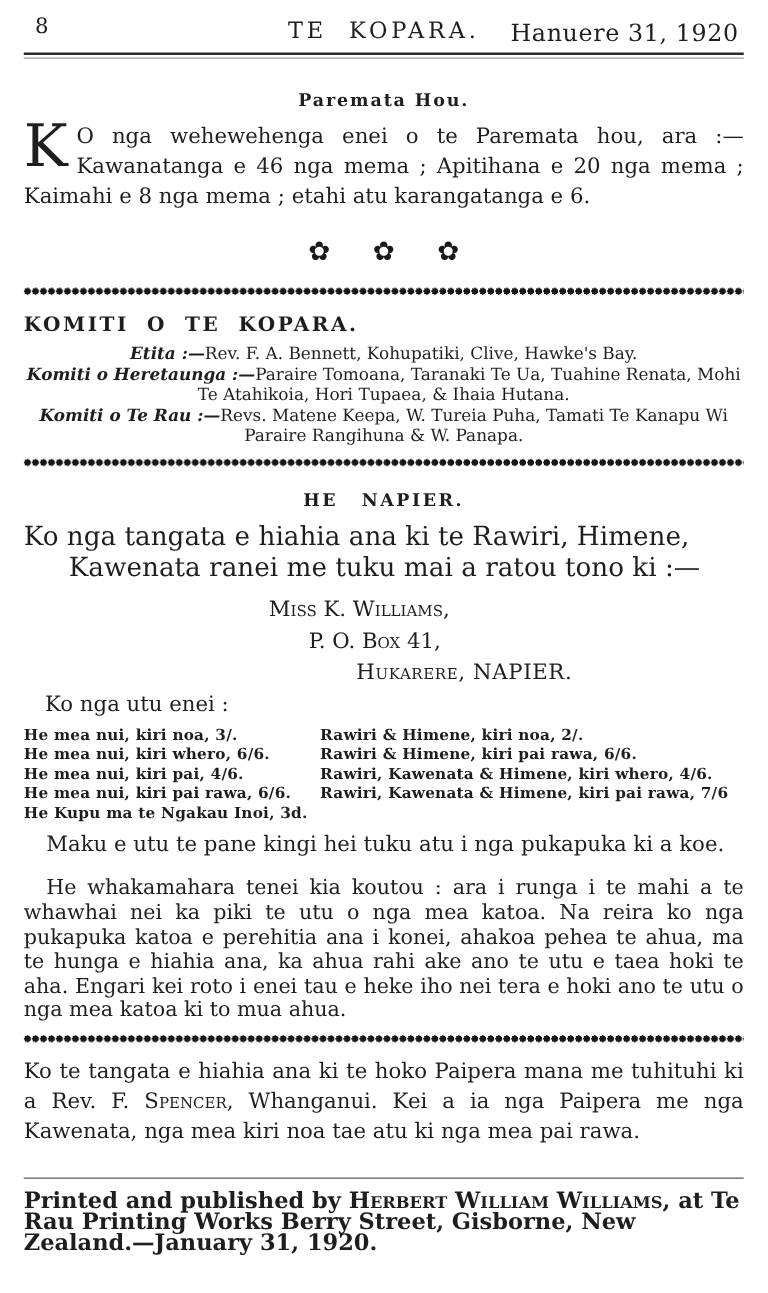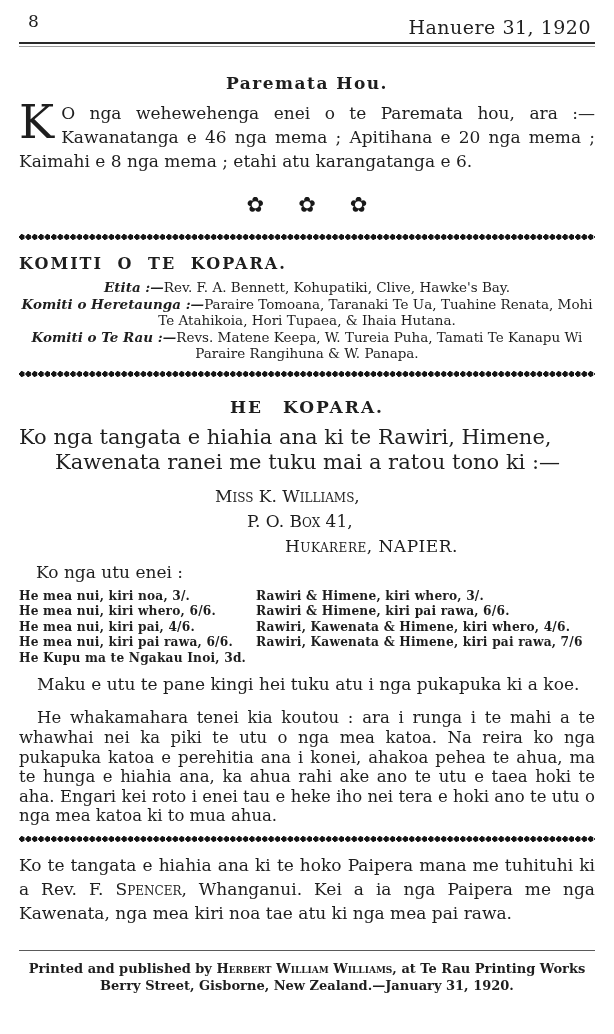--- a/index.html
+++ b/index.html
@@ -29,21 +29,21 @@
     margin-top:3px;
     height:2px;
     border-top:2px solid #2a2a2a;
     border-bottom:1px solid #9c9c9c;
   }
 
   
   h2.article-heading {
     margin:26px 0 8px 0;
     text-align:center;
-    font-size:17px; font-weight:bold;
+    font-size:14px; font-weight:bold;
     letter-spacing:1.5px;
   }
   h2.panui-heading { margin:20px 0 8px 0; word-spacing:12px; letter-spacing:2px; }
   h3.komiti-heading {
     margin:14px 0 6px 0;
     text-align:left;
     font-size:16px; font-weight:bold;
     letter-spacing:2px; word-spacing:7px;
   }
 
@@ -126,71 +126,72 @@
   p.paipera {
     margin:11px 0 0 0;
     font-size:17px; line-height:24px;
     text-align:justify;
   }
   .sc { font-variant:small-caps; }
 
   .footer-rule { margin-top:25px; border-top:1.5px solid #5a5a5a; }
   p.imprint {
     margin:9px 0 0 0;
-    text-align:center;
-    font-size:13px; line-height:17px;
+    text-align:left;
+    font-size:18px; line-height:17px;
     font-weight:bold;
   }
 </style>
 </head>
 <body>
 
 <div class="page">
 
   <div class="masthead-row">
     <span class="page-number">8</span>
+    <span class="masthead">TE KOPARA.</span>
     <span class="issue-date">Hanuere 31, 1920</span>
   </div>
   <div class="header-rule"></div>
 
   <h2 class="article-heading">Paremata Hou.</h2>
   <p class="lead-para"><span class="dropcap">K</span><span>O nga wehewehenga enei o te Paremata hou, ara :— Kawanatanga e 46 nga mema ; Apitihana e 20 nga mema ; Kaimahi e 8 nga mema ; etahi atu karangatanga e 6.</span></p>
 
   <div class="ornaments"><span>✿</span><span>✿</span><span>✿</span></div>
 
   <div class="bead-divider divider-1"></div>
 
   <h3 class="komiti-heading">KOMITI O TE KOPARA.</h3>
   <p class="komiti-row"><span class="row-label">Etita :—</span><span>Rev. F. A. Bennett, Kohupatiki, Clive, Hawke's Bay.</span></p>
   <p class="komiti-row"><span class="row-label">Komiti o Heretaunga :—</span><span>Paraire Tomoana, Taranaki Te Ua, Tuahine Renata, Mohi Te Atahikoia, Hori Tupaea, &amp; Ihaia Hutana.</span></p>
   <p class="komiti-row"><span class="row-label">Komiti o Te Rau :—</span><span>Revs. Matene Keepa, W. Tureia Puha, Tamati Te Kanapu Wi Paraire Rangihuna &amp; W. Panapa.</span></p>
 
   <div class="bead-divider divider-2"></div>
 
-  <h2 class="article-heading panui-heading">HE KOPARA.</h2>
+  <h2 class="article-heading panui-heading">HE NAPIER.</h2>
   <p class="panui-intro">Ko nga tangata e hiahia ana ki te Rawiri, Himene, Kawenata ranei me tuku mai a ratou tono ki :—</p>
 
   <div class="address-block">
     <div class="address-line addr-1">Miss K. Williams,</div>
     <div class="address-line addr-2">P. O. Box 41,</div>
     <div class="address-line addr-3">Hukarere, NAPIER.</div>
   </div>
 
   <p class="prices-label">Ko nga utu enei :</p>
 
   <div class="price-cols">
     <ul class="price-col-left">
       <li>He mea nui, kiri noa, 3/.</li>
       <li>He mea nui, kiri whero, 6/6.</li>
       <li>He mea nui, kiri pai, 4/6.</li>
       <li>He mea nui, kiri pai rawa, 6/6.</li>
       <li>He Kupu ma te Ngakau Inoi, 3d.</li>
     </ul>
     <ul class="price-col-right">
-      <li>Rawiri &amp; Himene, kiri whero, 3/.</li>
+      <li>Rawiri &amp; Himene, kiri noa, 2/.</li>
       <li>Rawiri &amp; Himene, kiri pai rawa, 6/6.</li>
       <li>Rawiri, Kawenata &amp; Himene, kiri whero, 4/6.</li>
       <li>Rawiri, Kawenata &amp; Himene, kiri pai rawa, 7/6</li>
     </ul>
   </div>
 
   <p class="postage-note">Maku e utu te pane kingi hei tuku atu i nga pukapuka ki a koe.</p>
   <p class="reminder">He whakamahara tenei kia koutou : ara i runga i te mahi a te whawhai nei ka piki te utu o nga mea katoa.  Na reira ko nga pukapuka katoa e perehitia ana i konei, ahakoa pehea te ahua, ma te hunga e hiahia ana, ka ahua rahi ake ano te utu e taea hoki te aha.  Engari kei roto i enei tau e heke iho nei tera e hoki ano te utu o nga mea katoa ki to mua ahua.</p>
 
   <div class="bead-divider divider-3"></div>

